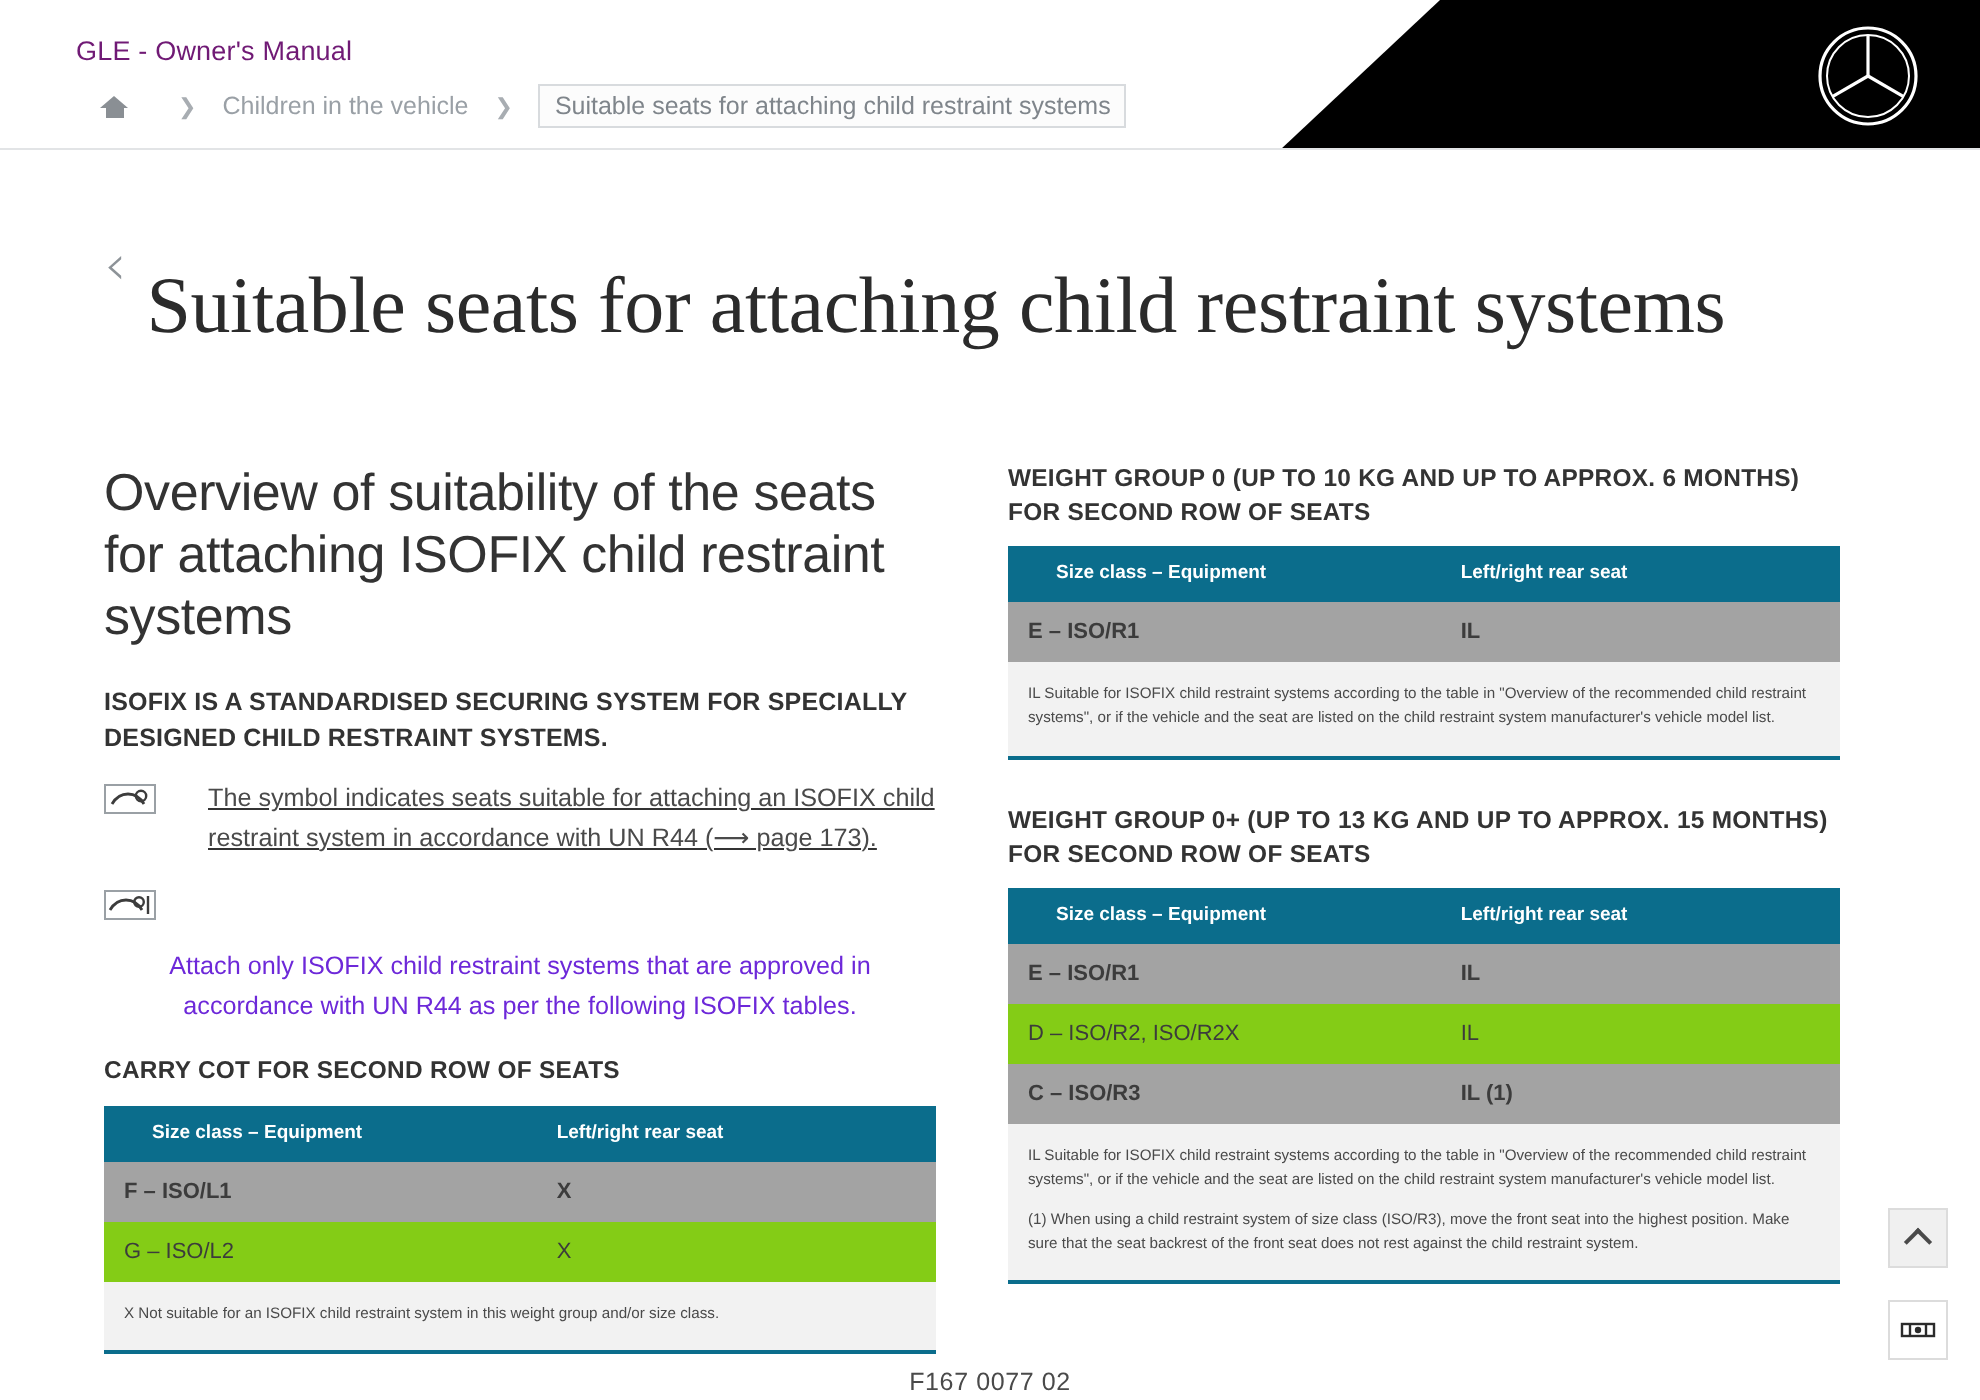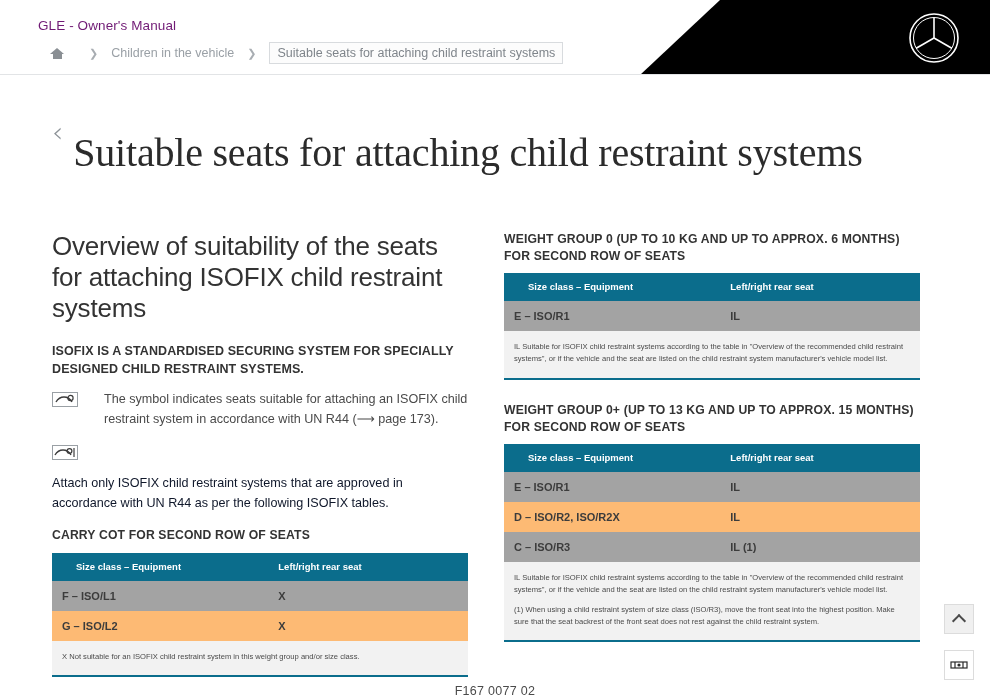--- a/index.html
+++ b/index.html
@@ -143,29 +143,31 @@
     font-weight: bold;
     line-height: 1.42;
     color: #333333;
     margin: 0 0 8px 0;
     text-transform: uppercase;
     letter-spacing: 0.15px;
   }
   p.body-text {
     font-size: 12.6px;
     line-height: 1.55;
-    color: #0f172a;
+    color: #6d28d9;
     margin: 0 0 14px 0;
+    text-align: center;
   }
 
   
   .symbol-row {
     display: flex;
     align-items: flex-start;
     margin-bottom: 14px;
+    text-decoration: underline;
   }
   .symbol-box {
     flex: 0 0 auto;
     width: 26px; height: 15px;
     border: 1px solid #9aa0a5;
     margin: 2px 26px 0 0;
     position: relative;
     background: #ffffff;
   }
   .symbol-box svg { display: block; }
@@ -193,21 +195,21 @@
   }
   .tbl thead th.first { width: 52%; padding-left: 24px; }
   .tbl tbody td {
     font-size: 11px;
     color: #3c3c3c;
     padding: 9px 10px;
     border: none;
     vertical-align: top;
   }
   .tbl tbody tr.odd td { background: #a3a3a3; font-weight: bold; }
-  .tbl tbody tr.even td { background: #fdba74; font-weight: bold; }
+  .tbl tbody tr.even td { background: #84cc16; }
   .tbl tfoot td {
     background: #f2f2f2;
     font-size: 7.6px;
     line-height: 1.62;
     color: #4a4a4a;
     padding: 10px 10px 12px 10px;
   }
   .tfoot-p { margin: 0 0 7px 0; }
   .tfoot-p:last-child { margin-bottom: 0; }
   .tbl-underline {

